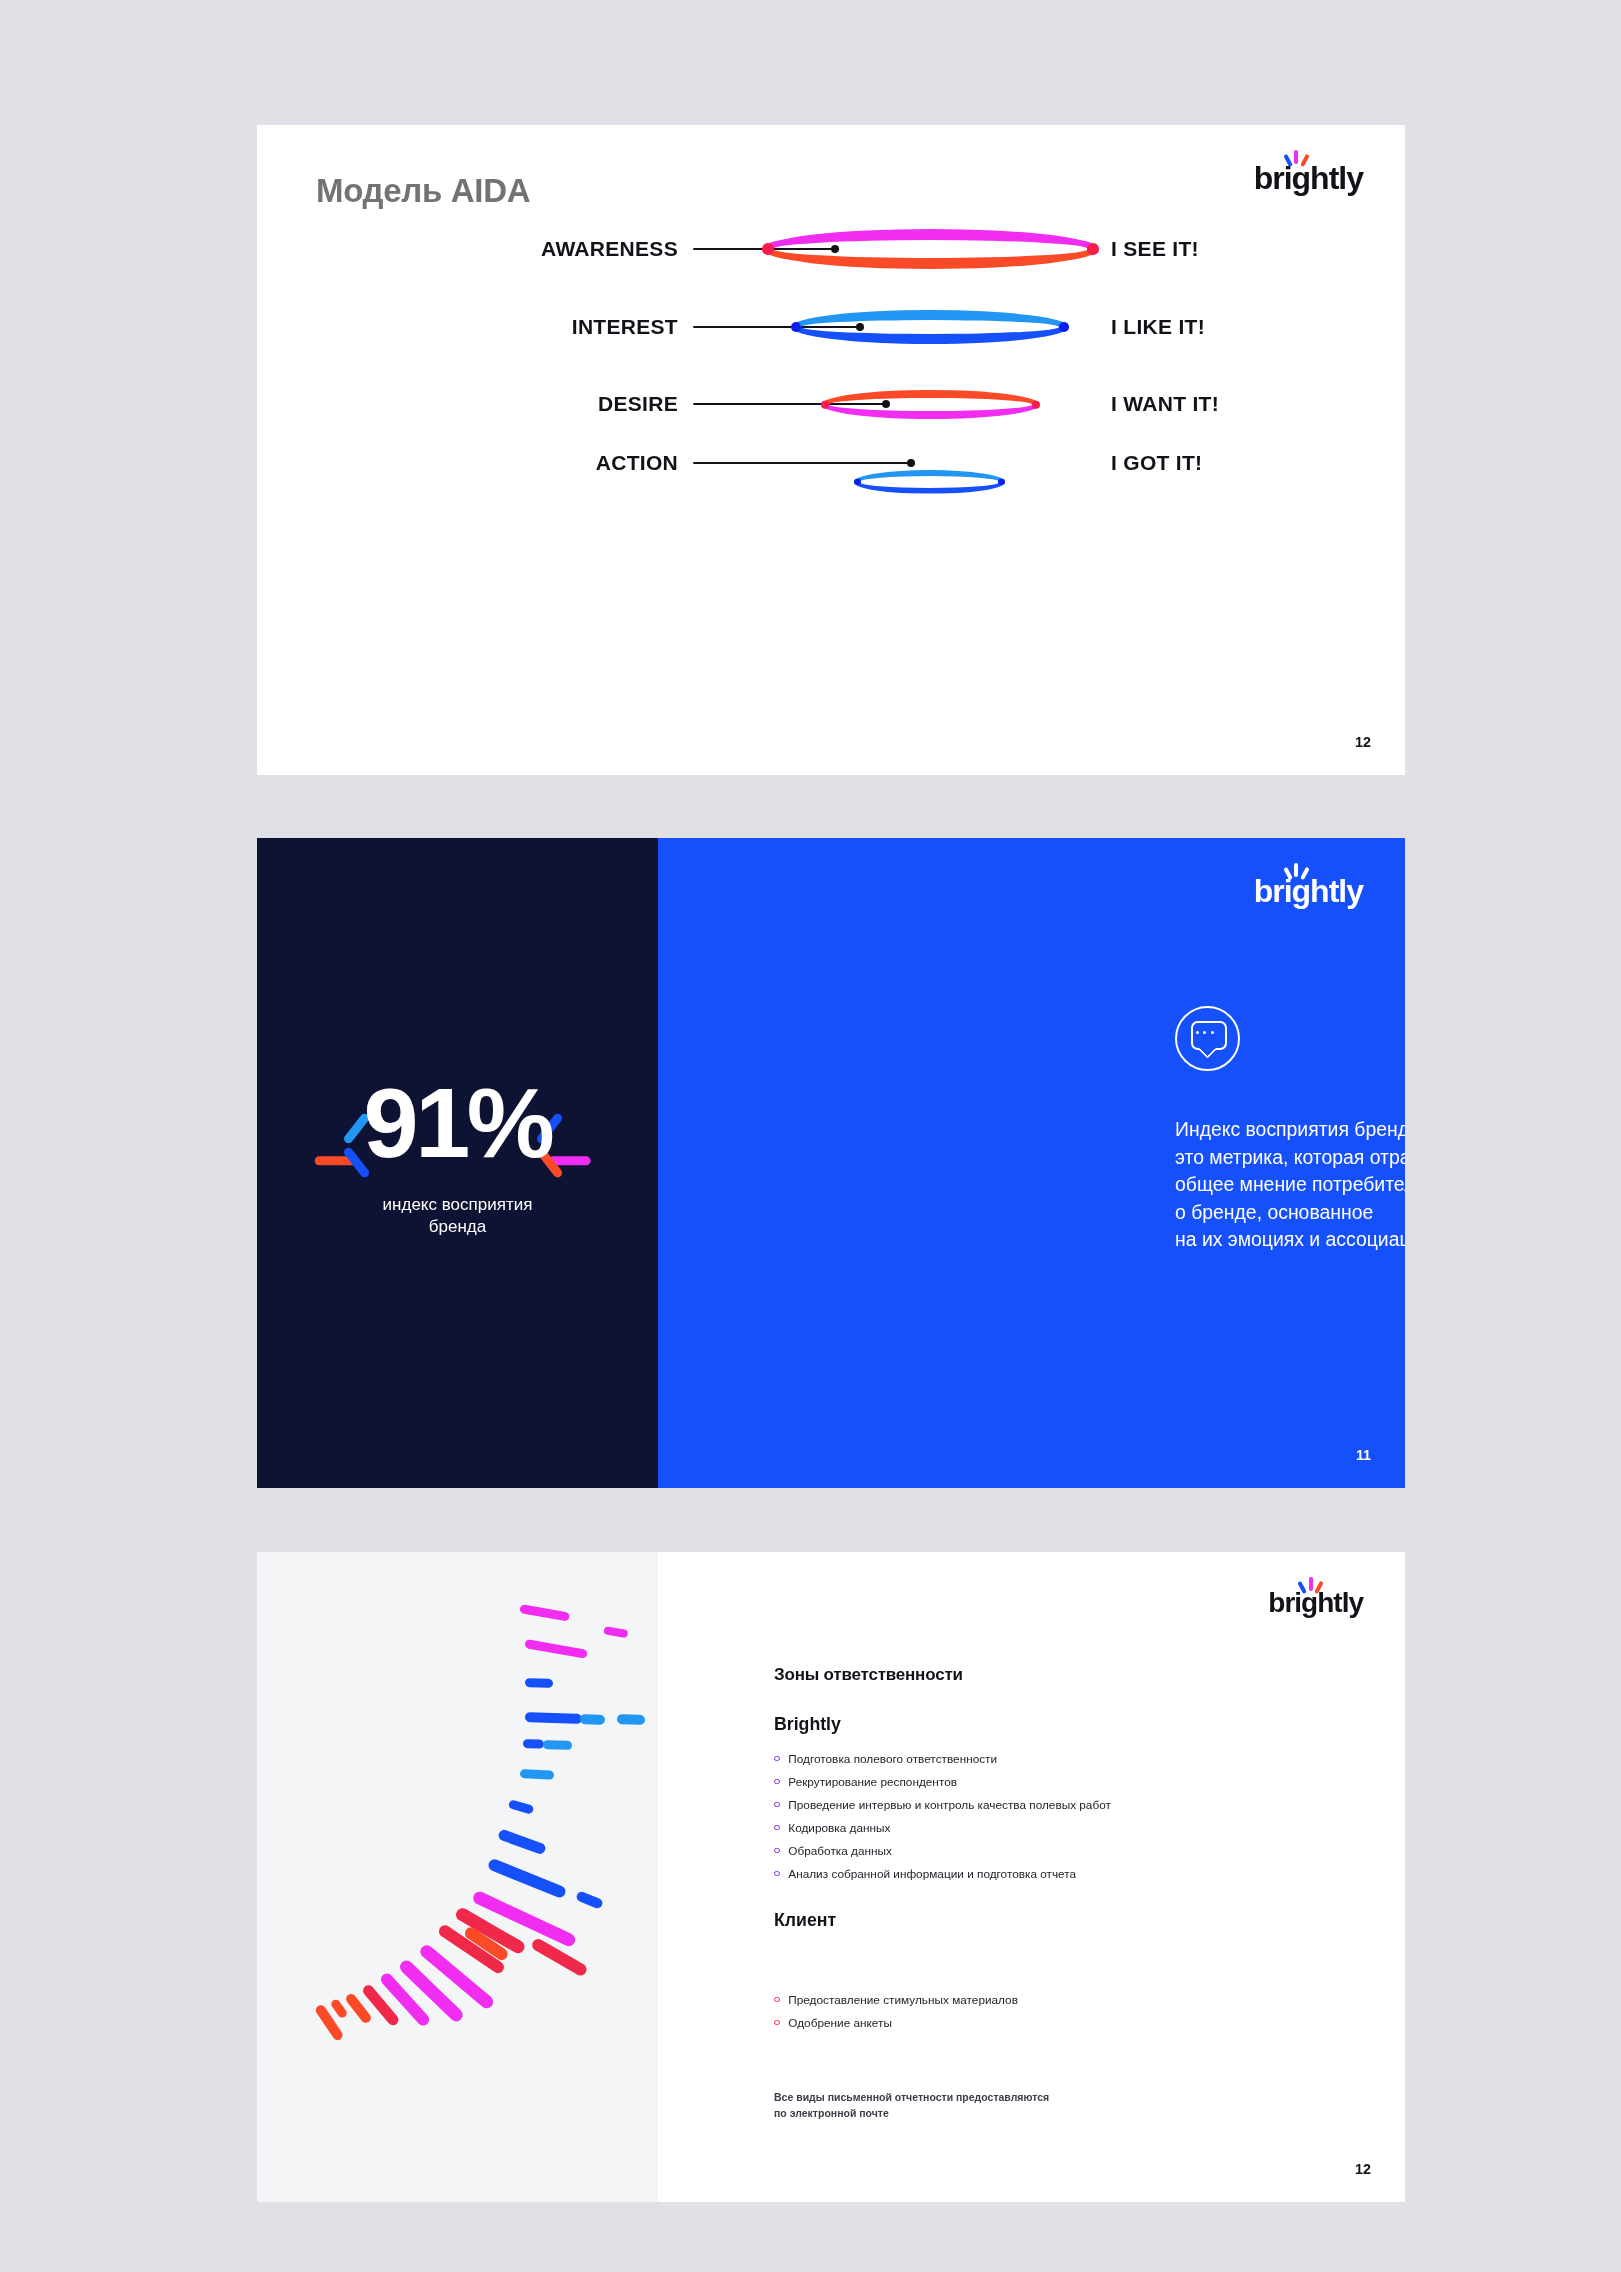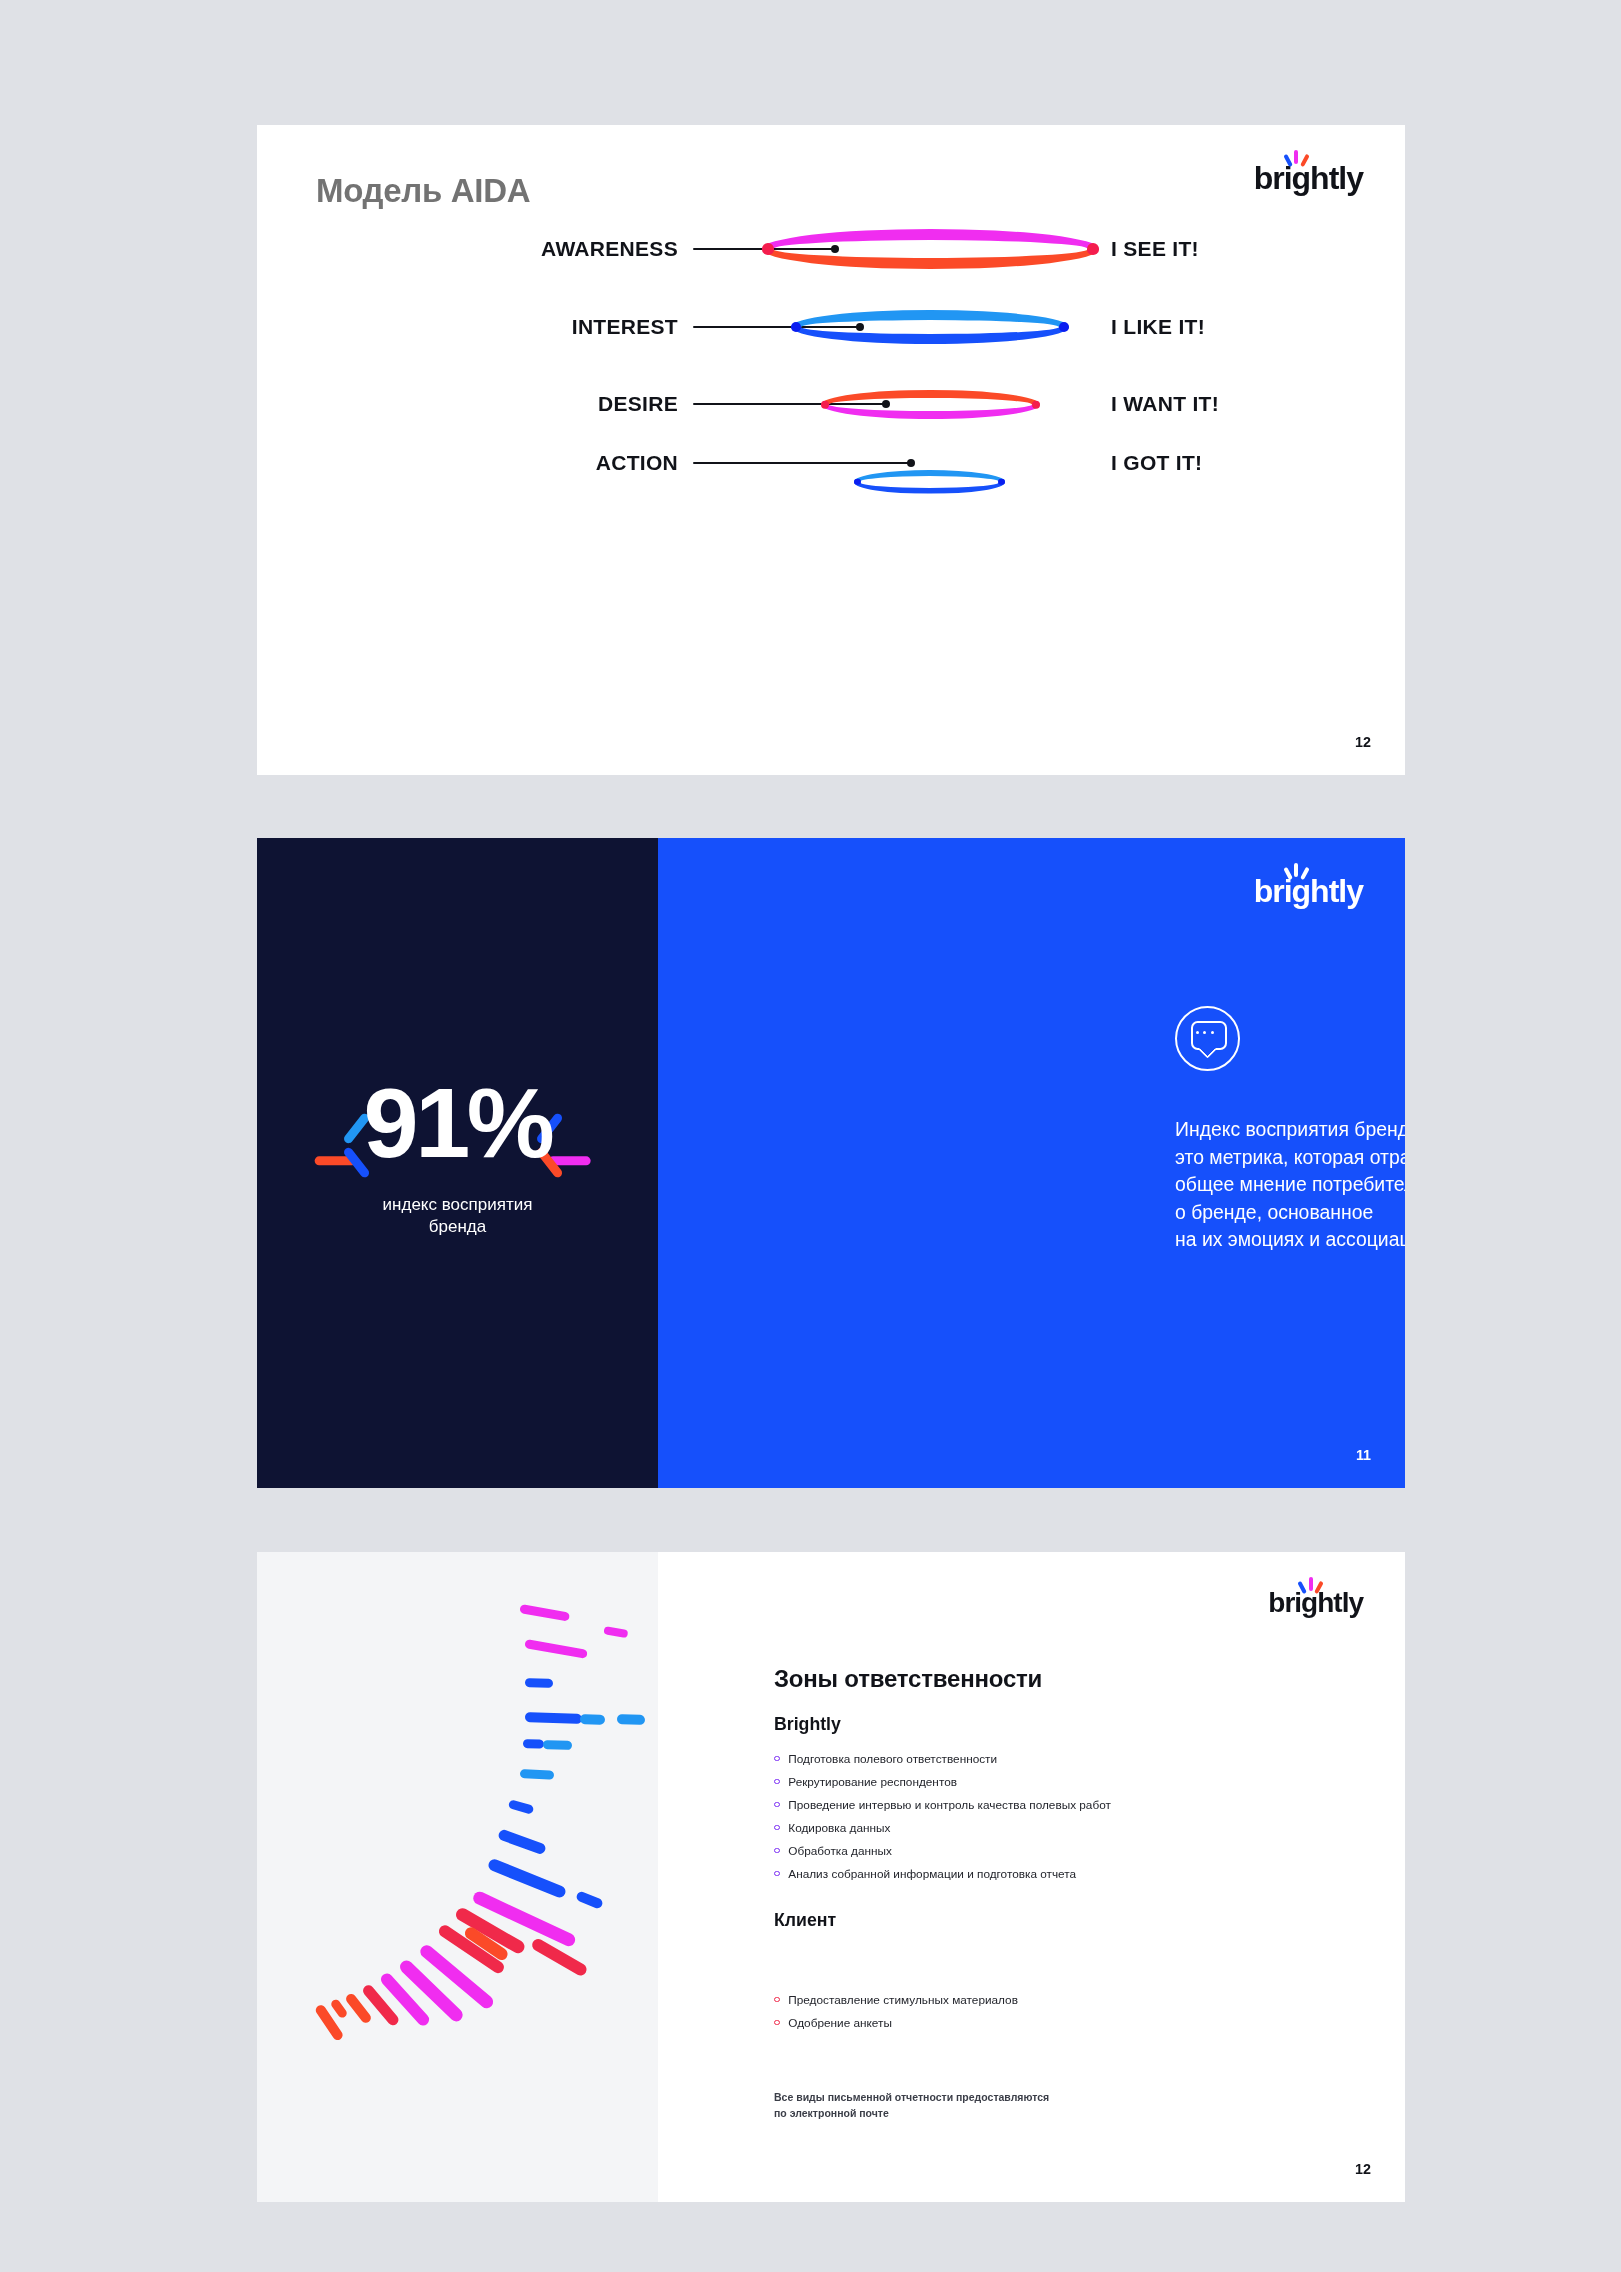--- a/index.html
+++ b/index.html
@@ -59,21 +59,21 @@
   #s2-icon .bub{position:absolute;left:13.5px;top:12.6px;width:32px;height:25px;border:2.5px solid #ffffff;border-radius:6.7px;}
   #s2-icon .tail{position:absolute;left:23.6px;top:35px;width:11px;height:11px;background:#1650fb;border-left:2.5px solid #ffffff;border-bottom:2.5px solid #ffffff;transform:rotate(-45deg);border-radius:0 0 0 2.5px;}
   #s2-icon .dots{position:absolute;left:18.5px;top:23px;display:flex;gap:4.2px;}
   #s2-icon .dots span{width:3.4px;height:3.4px;border-radius:50%;background:#ffffff;display:block;}
   #s2-body{position:absolute;left:517px;top:278px;width:471px;font-size:19.4px;line-height:1.42;color:#ffffff;font-weight:500;}
   #s2-page{position:absolute;right:34px;bottom:25px;font-size:14.3px;font-weight:700;color:#ffffff;}
 
   
   #s3-left{position:absolute;left:0;top:0;width:401px;height:650px;background:#f4f5f7;}
   #s3-right{position:absolute;left:401px;top:0;width:747px;height:650px;background:#ffffff;}
-  #s3-title{position:absolute;left:517px;top:113px;font-size:24px;font-weight:700;color:#111319;letter-spacing:-0.2px;text-align:right;}
+  #s3-title{position:absolute;left:517px;top:113px;font-size:17px;font-weight:700;color:#111319;letter-spacing:-0.2px;text-align:right;}
   .s3-sub{position:absolute;left:517px;font-size:17.7px;font-weight:700;color:#111319;}
   #s3-sub-brightly{top:162px;}
   #s3-sub-client{top:358px;}
   .bul-list{position:absolute;left:517px;}
   #s3-list-brightly{top:195px;}
   #s3-list-client{top:392px;margin-top:44px;}
   .bul{display:flex;align-items:center;height:23px;font-size:11.8px;color:#23252c;}
   .bul .mark{width:5.9px;height:5.9px;border-radius:50%;border:1.7px solid #7a2df5;margin-right:8.4px;flex:none;box-sizing:border-box;}
   .bul.client .mark{border-color:#f0294a;}
   #s3-note{position:absolute;left:517px;top:538px;font-size:10.5px;line-height:1.5;color:#3b3e48;}

